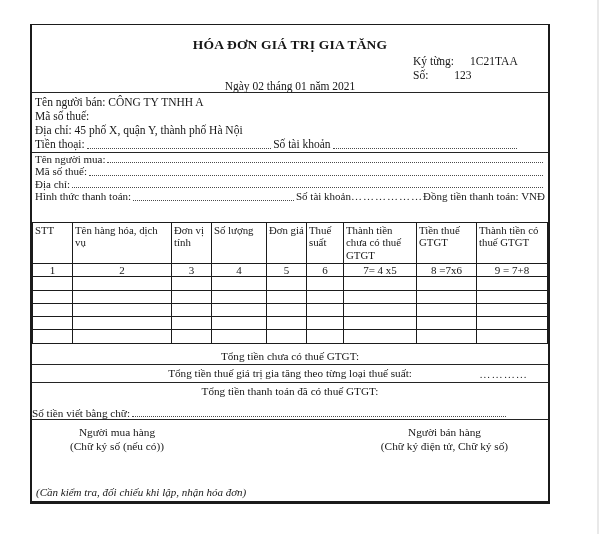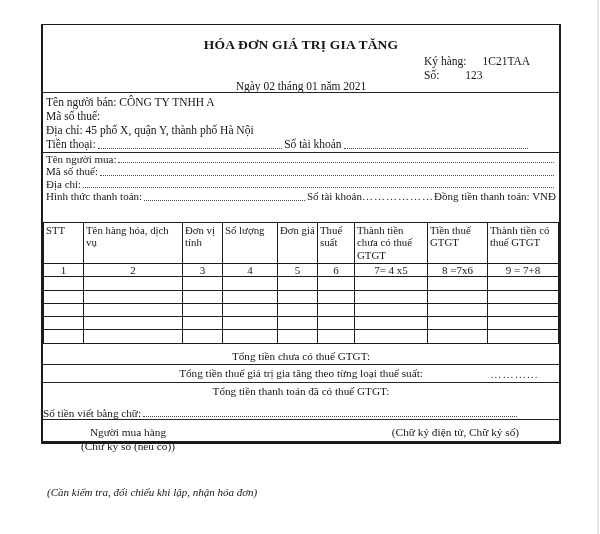--- a/index.html
+++ b/index.html
@@ -3,21 +3,21 @@
 <meta charset="utf-8">
 <style>
   html,body{margin:0;padding:0;background:#fff;}
   body{
     width:600px;height:534px;position:relative;overflow:hidden;
     font-family:"Liberation Serif","DejaVu Serif",serif;color:#161616;
     -webkit-font-smoothing:antialiased;
   }
   .page-edge{position:absolute;right:1px;top:0;width:2px;height:534px;background:#e9e9e9;}
   .form-box{
-    position:absolute;left:41px;top:24px;width:520px;height:420px;box-sizing:border-box;
+    position:absolute;left:30px;top:24px;width:520px;height:480px;box-sizing:border-box;
     border:1px solid #1b1b1b;border-left-width:2px;border-right-width:2px;border-bottom-width:3px;
   }
   .abs{position:absolute;}
   .title{top:12px;left:0;right:0;text-align:center;font-weight:bold;font-size:13.5px;letter-spacing:.2px;}
   .serial{top:29px;left:381px;font-size:11.5px;line-height:14px;}
   .serial .val{margin-left:16px;}
   .serial .num-val{margin-left:26px;}
   .date-line{top:55px;left:0;right:0;text-align:center;font-size:11.5px;}
   .hline{left:0;right:0;height:0;border-top:1px solid #242424;}
   .hr1{top:67px;}
@@ -52,21 +52,21 @@
 </head>
 <body>
 
 <div class="page-edge"></div>
 
 <div class="form-box">
 
   <div class="abs title">HÓA ĐƠN GIÁ TRỊ GIA TĂNG</div>
 
   <div class="abs serial">
-    <div><span class="lbl">Ký hàng:</span><span class="val">1C21TAA</span></div>
+    <div><span class="lbl">Ký từng:</span><span class="val">1C21TAA</span></div>
     <div><span class="lbl">Số:</span><span class="num-val">123</span></div>
   </div>
 
   <div class="abs date-line">Ngày 02 tháng 01 năm 2021</div>
 
   <div class="abs hline hr1"></div>
 
   <div class="abs seller">
     <div><span class="lbl">Tên người bán:</span>&nbsp;<span>CÔNG TY TNHH A</span></div>
     <div><span class="lbl">Mã số thuế:</span></div>
@@ -206,18 +206,19 @@
       <span class="lbl">Số tiền viết bằng chữ:</span>
       <span class="dotfill words"></span>
     </div>
   </div>
 
   <div class="abs sig-left">
     <div>Người mua hàng</div>
     <div>(Chữ ký số (nếu có))</div>
   </div>
   <div class="abs sig-right">
+    <div>Người bán hàng</div>
     <div>(Chữ ký điện tử, Chữ ký số)</div>
   </div>
 
   <div class="abs footer-note">(Cần kiểm tra, đối chiếu khi lập, nhận hóa đơn)</div>
 
 </div>
 
 </body></html>

